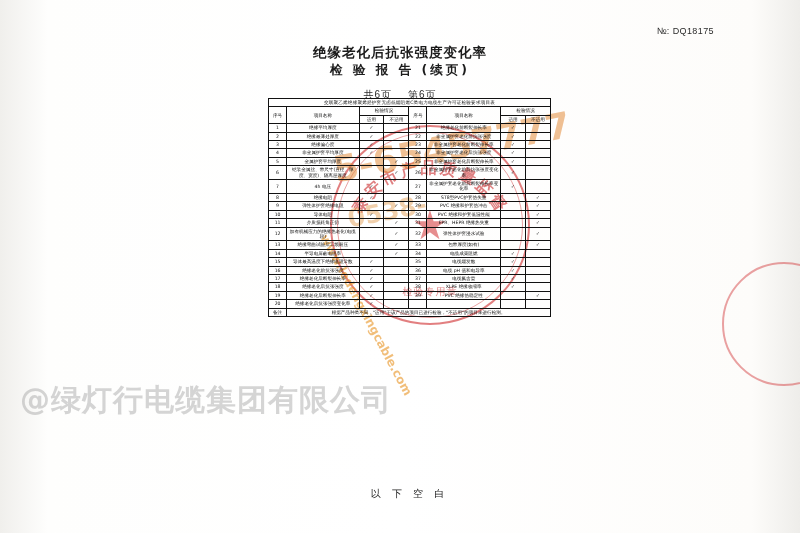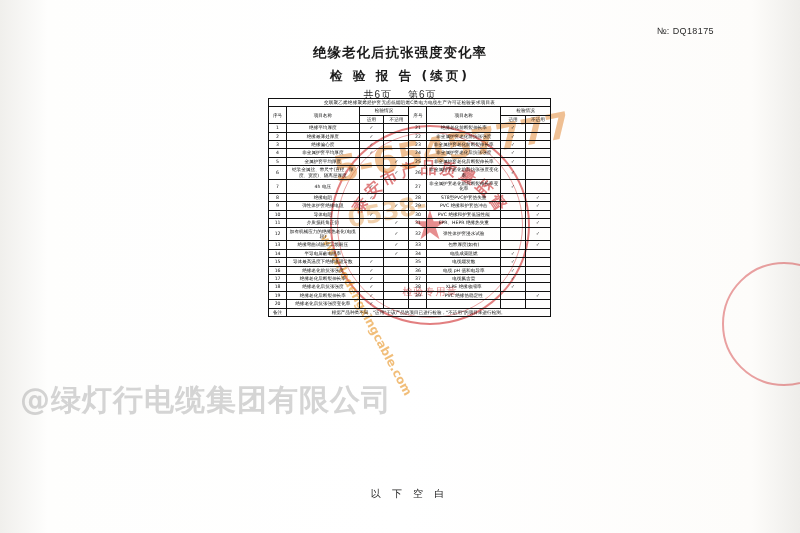--- a/index.html
+++ b/index.html
@@ -48,21 +48,21 @@
     font-weight: bold;
     color: #1c1c1c;
     letter-spacing: 1px;
   }
   .title2 {
     font-family: "DejaVu Sans", sans-serif;
     font-size: 12.5px;
     font-weight: bold;
     color: #1c1c1c;
     letter-spacing: 3px;
-    margin-top: 6px;
+    margin-top: 0;
   }
   .page-line {
     position: absolute;
     top: 88px;
     left: 0;
     width: 800px;
     text-align: center;
     font-size: 10px;
     color: #2b2b2b;
     letter-spacing: 1px;

